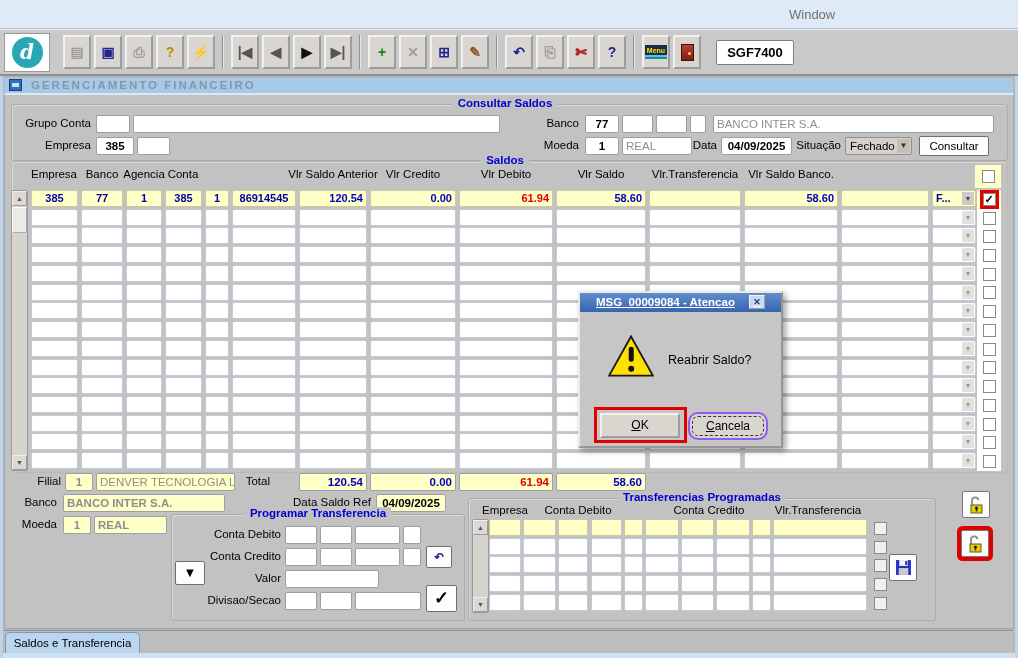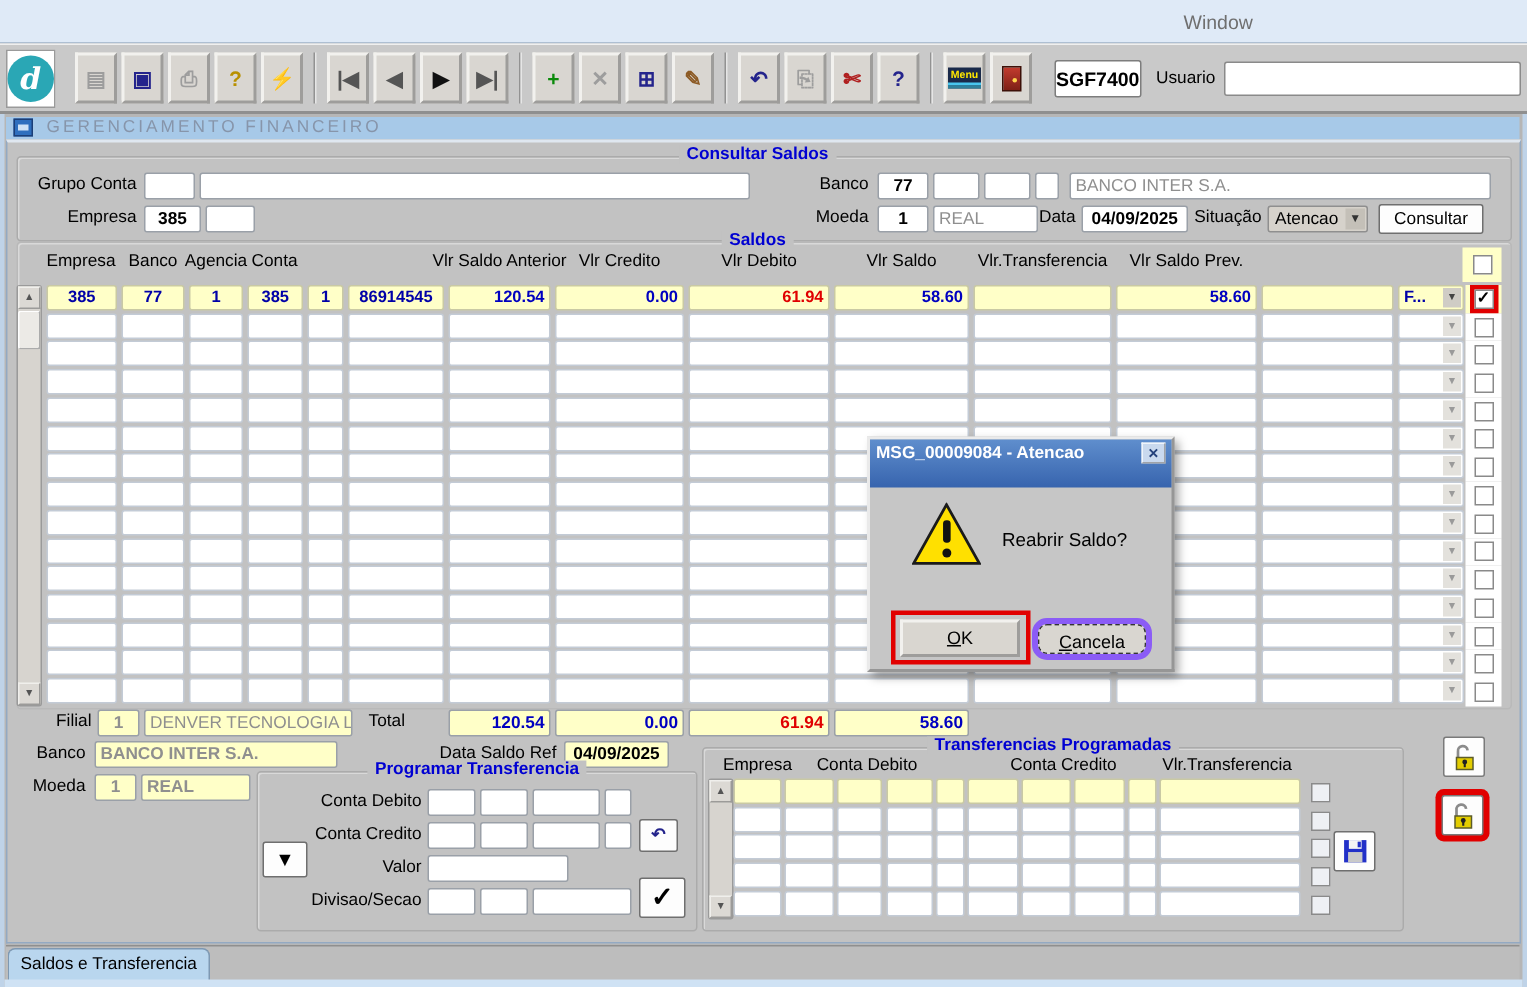--- a/index.html
+++ b/index.html
@@ -49,21 +49,21 @@
     border-radius:2px; font-weight:bold; font-size:13px; text-align:center; line-height:23px;
     margin:0 10px 0 8px; }
   .usuario-wrap { display:flex; align-items:center; gap:6px; }
   .usuario-field { width:198px; height:23px; background:#fff; border:1px solid #8a8a8a;
     border-radius:2px; padding:0 4px; line-height:21px; color:#777; }
 
   
   .content { position:absolute; top:76px; left:0; width:1018px; height:582px;
     background:#b6b6b6; border-left:3px solid #bfd3e8; border-right:3px solid #bfd3e8; }
   .behind-bar { position:absolute; top:2px; left:1px; width:1009px; height:15px;
-    background:#a7c9e8; overflow:hidden; color:#8795aa; font-weight:normal;
+    background:#a7c9e8; overflow:hidden; color:#8795aa; font-weight:bold;
     font-size:11.5px; letter-spacing:2px; line-height:15px; padding-left:27px; }
   .behind-icon { position:absolute; left:5px; top:1px; width:13px; height:12px;
     background:#2f6fbe; border:1px solid #1c3f77; }
   .behind-icon::after{ content:""; position:absolute; left:2px; top:3px; width:7px; height:4px; background:#cfe2f5;}
 
   
   .panel { position:absolute; top:17px; left:1px; width:1010px; height:536px;
     background:#c2c2c2; border:1px solid #93a9c2; border-top:2px solid #dfe7f0; }
   .lbl { position:absolute; height:17px; line-height:17px; text-align:right;
     font-size:11.5px; color:#000; white-space:nowrap; }
@@ -130,35 +130,35 @@
     background:#bdbdbd; border-top:1px solid #8f8f8f; }
   .tab { position:absolute; left:1px; top:1px; width:135px; height:22px;
     background:#b9d6ee; border:1px solid #7e98b2; border-bottom:none;
     border-radius:5px 5px 0 0; text-align:center; line-height:20px; font-size:11.5px; }
   .bottom-strip { position:absolute; top:577px; left:0; width:1012px; height:5px; background:#cfe2f4; }
 
   
   .dlg { position:absolute; left:578px; top:291px; width:205px; height:157px;
     background:#c6c6c6; border:2px outset #eaeaea; box-shadow:3px 3px 6px rgba(0,0,0,.35);
     z-index:50; }
-  .dlg-title { height:32px; background:linear-gradient(180deg,#5f8ecd 0%,#3764ae 100%);
-    color:#fff; font-weight:bold; font-size:11.5px; line-height:19px; padding:0 4px;
-    display:flex; }
+  .dlg-title { height:19px; background:linear-gradient(180deg,#5f8ecd 0%,#3764ae 100%);
+    color:#fff; font-weight:bold; font-size:11.5px; line-height:19px; padding:0 16px;
+    display:flex;text-decoration:underline; }
   .dlg-title .t { flex:1; }
   .dlg-close { width:16px; height:14px; margin-top:2px; background:#c9d9ee;
     border:1px outset #f0f5fb; color:#23407a; font-size:9px; font-weight:bold;
     text-align:center; line-height:12px; }
   .dlg-msg { position:absolute; left:88px; top:60px; font-size:12.5px; color:#000; }
   .warn-icon { position:absolute; left:28px; top:42px; }
   .annot-box { position:absolute; border:3px solid #e10000; }
   .dlg-ok { position:absolute; left:3px; top:3px; width:80px; height:25px;
     background:#d9d6d0; border:2px outset #f2f1ee; font-size:12px; text-align:center;
     line-height:21px; }
   .dlg-cancel { position:absolute; left:108px; top:119px; width:80px; height:28px;
-    background:#d9d6d0; border:4px solid #8b5cf6; border-radius:10px; font-size:12px;
+    background:#d9d6d0; border:2px solid #8b5cf6; border-radius:10px; font-size:12px;
     text-align:center; line-height:24px; outline:1px dashed #333; outline-offset:-5px; }
 </style>
 </head>
 <body>
 
 <div class="titlebar">
   <span class="menu-window">Window</span>
 </div>
 
 <div class="toolbar">
@@ -228,24 +228,20 @@
       <div class="tb-group">
         <div class="tb-btn">
           <span class="tb-glyph g-menu">Menu</span>
         </div>
         <div class="tb-btn">
           <span class="tb-glyph g-door"></span>
         </div>
       </div>
     </div>
   <div class="app-code">SGF7400</div>
-  <div class="usuario-wrap">
-    <span>Usuario</span>
-    <div class="usuario-field"></div>
-  </div>
 </div>
 
 <div class="content">
 
   <div class="behind-bar">
     <span class="behind-icon"></span>
     <span>GERENCIAMENTO FINANCEIRO</span>
   </div>
 
   <div class="panel">
@@ -268,39 +264,39 @@
     <div class="fld" style="left:685px;top:20px;width:16px;"></div>
     <div class="fld gray" style="left:708px;top:20px;width:281px;">BANCO INTER S.A.</div>
 
     <div class="lbl" style="left:510px;top:42px;width:64px;">Moeda</div>
     <div class="fld ctr bold" style="left:580px;top:42px;width:34px;">1</div>
     <div class="fld gray" style="left:617px;top:42px;width:70px;">REAL</div>
     <div class="lbl" style="left:660px;top:42px;width:52px;">Data</div>
     <div class="fld ctr bold" style="left:716px;top:42px;width:71px;">04/09/2025</div>
     <div class="lbl" style="left:790px;top:42px;width:46px;">Situação</div>
     <div class="dd-field" style="left:840px;top:42px;width:67px;">
-      <span>Atencao</span>
+      <span>Fechado</span>
       <span class="ddarrow">▼</span>
     </div>
     <div class="push-btn" style="left:914px;top:41px;width:70px;height:20px;line-height:18px;">Consultar</div>
 
     <div class="groove-box" style="left:6px;top:66px;width:997px;height:312px;border-color:#b9b9b9;"></div>
     <div class="section-title" style="left:500px;top:59px;">Saldos</div>
 
     <div style="position:absolute;left:0;top:73px;width:1003px;height:16px;">
         <span class="ghead" style="left: 49px;">Empresa</span>
         <span class="ghead" style="left: 97px;">Banco</span>
         <span class="ghead" style="left: 139px;">Agencia</span>
         <span class="ghead" style="left: 178px;">Conta</span>
         <span class="ghead" style="left: 328px;">Vlr Saldo Anterior</span>
         <span class="ghead" style="left: 408px;">Vlr Credito</span>
         <span class="ghead" style="left: 501px;">Vlr Debito</span>
         <span class="ghead" style="left: 596px;">Vlr Saldo</span>
         <span class="ghead" style="left: 690px;">Vlr.Transferencia</span>
-        <span class="ghead" style="left: 786px;">Vlr Saldo Prev.</span>
+        <span class="ghead" style="left: 786px;">Vlr Saldo Banco.</span>
       </div>
     <div class="gchk-wrap y" style="left:970px;top:70px;width:26px;height:23px;">
       <div class="chk"></div>
     </div>
 
     <div class="vsb" style="left:6px;top:95px;height:281px;">
       <div class="sb-btn sb-up">▲</div>
       <div class="sb-thumb"></div>
       <div class="sb-btn sb-down">▼</div>
     </div>

